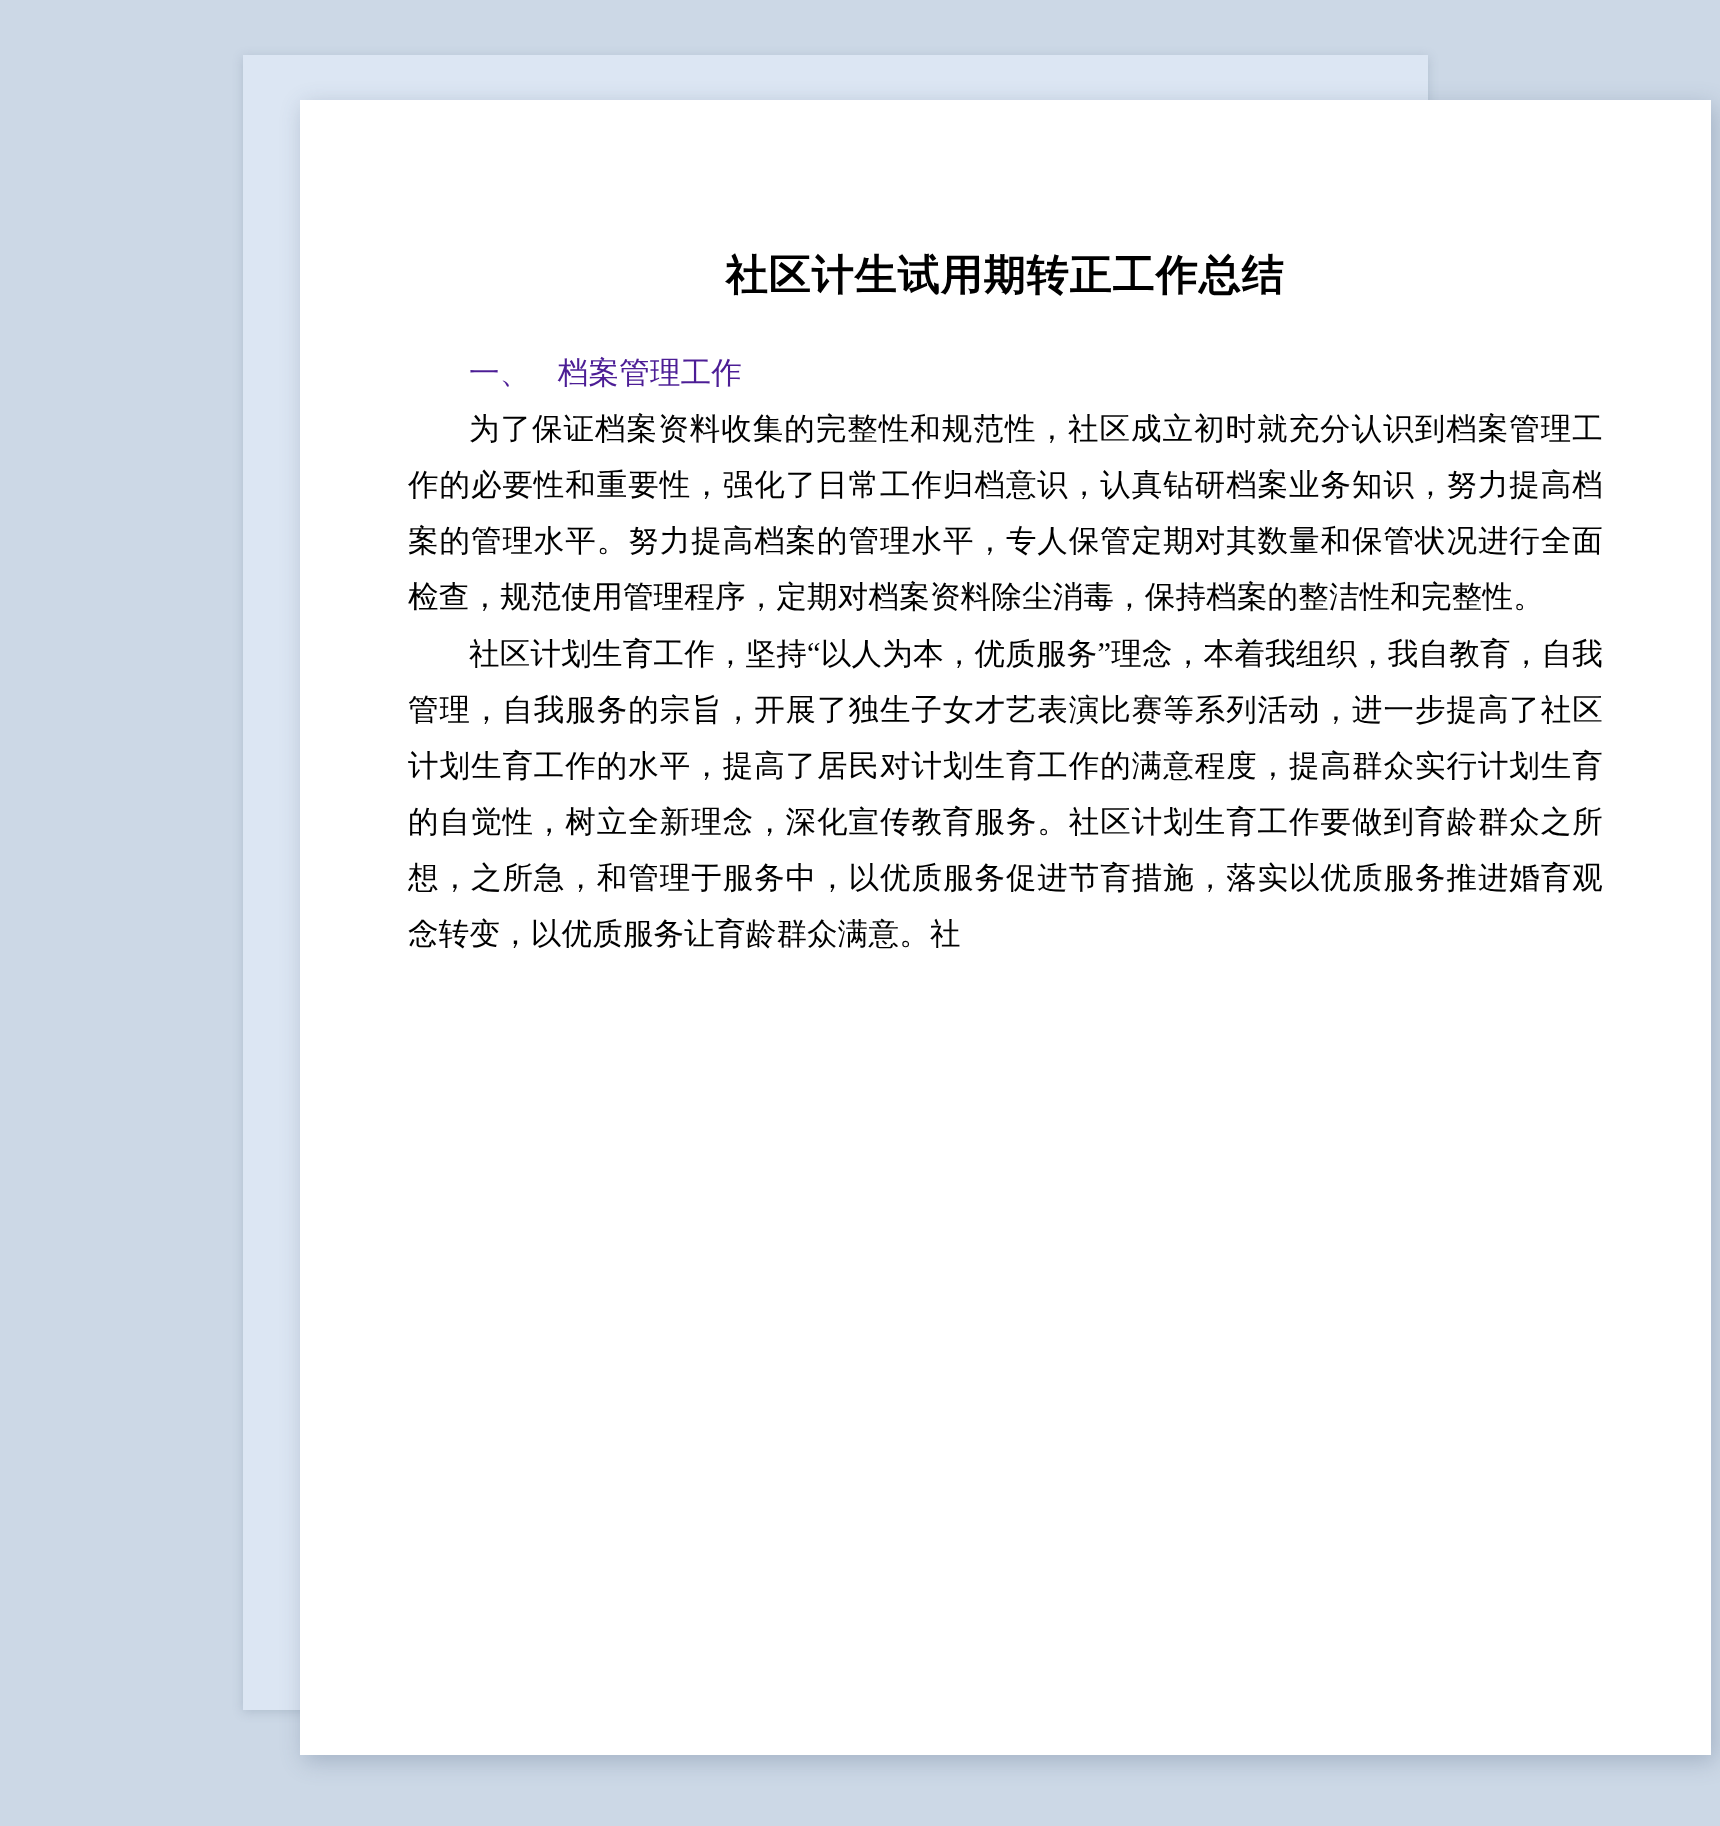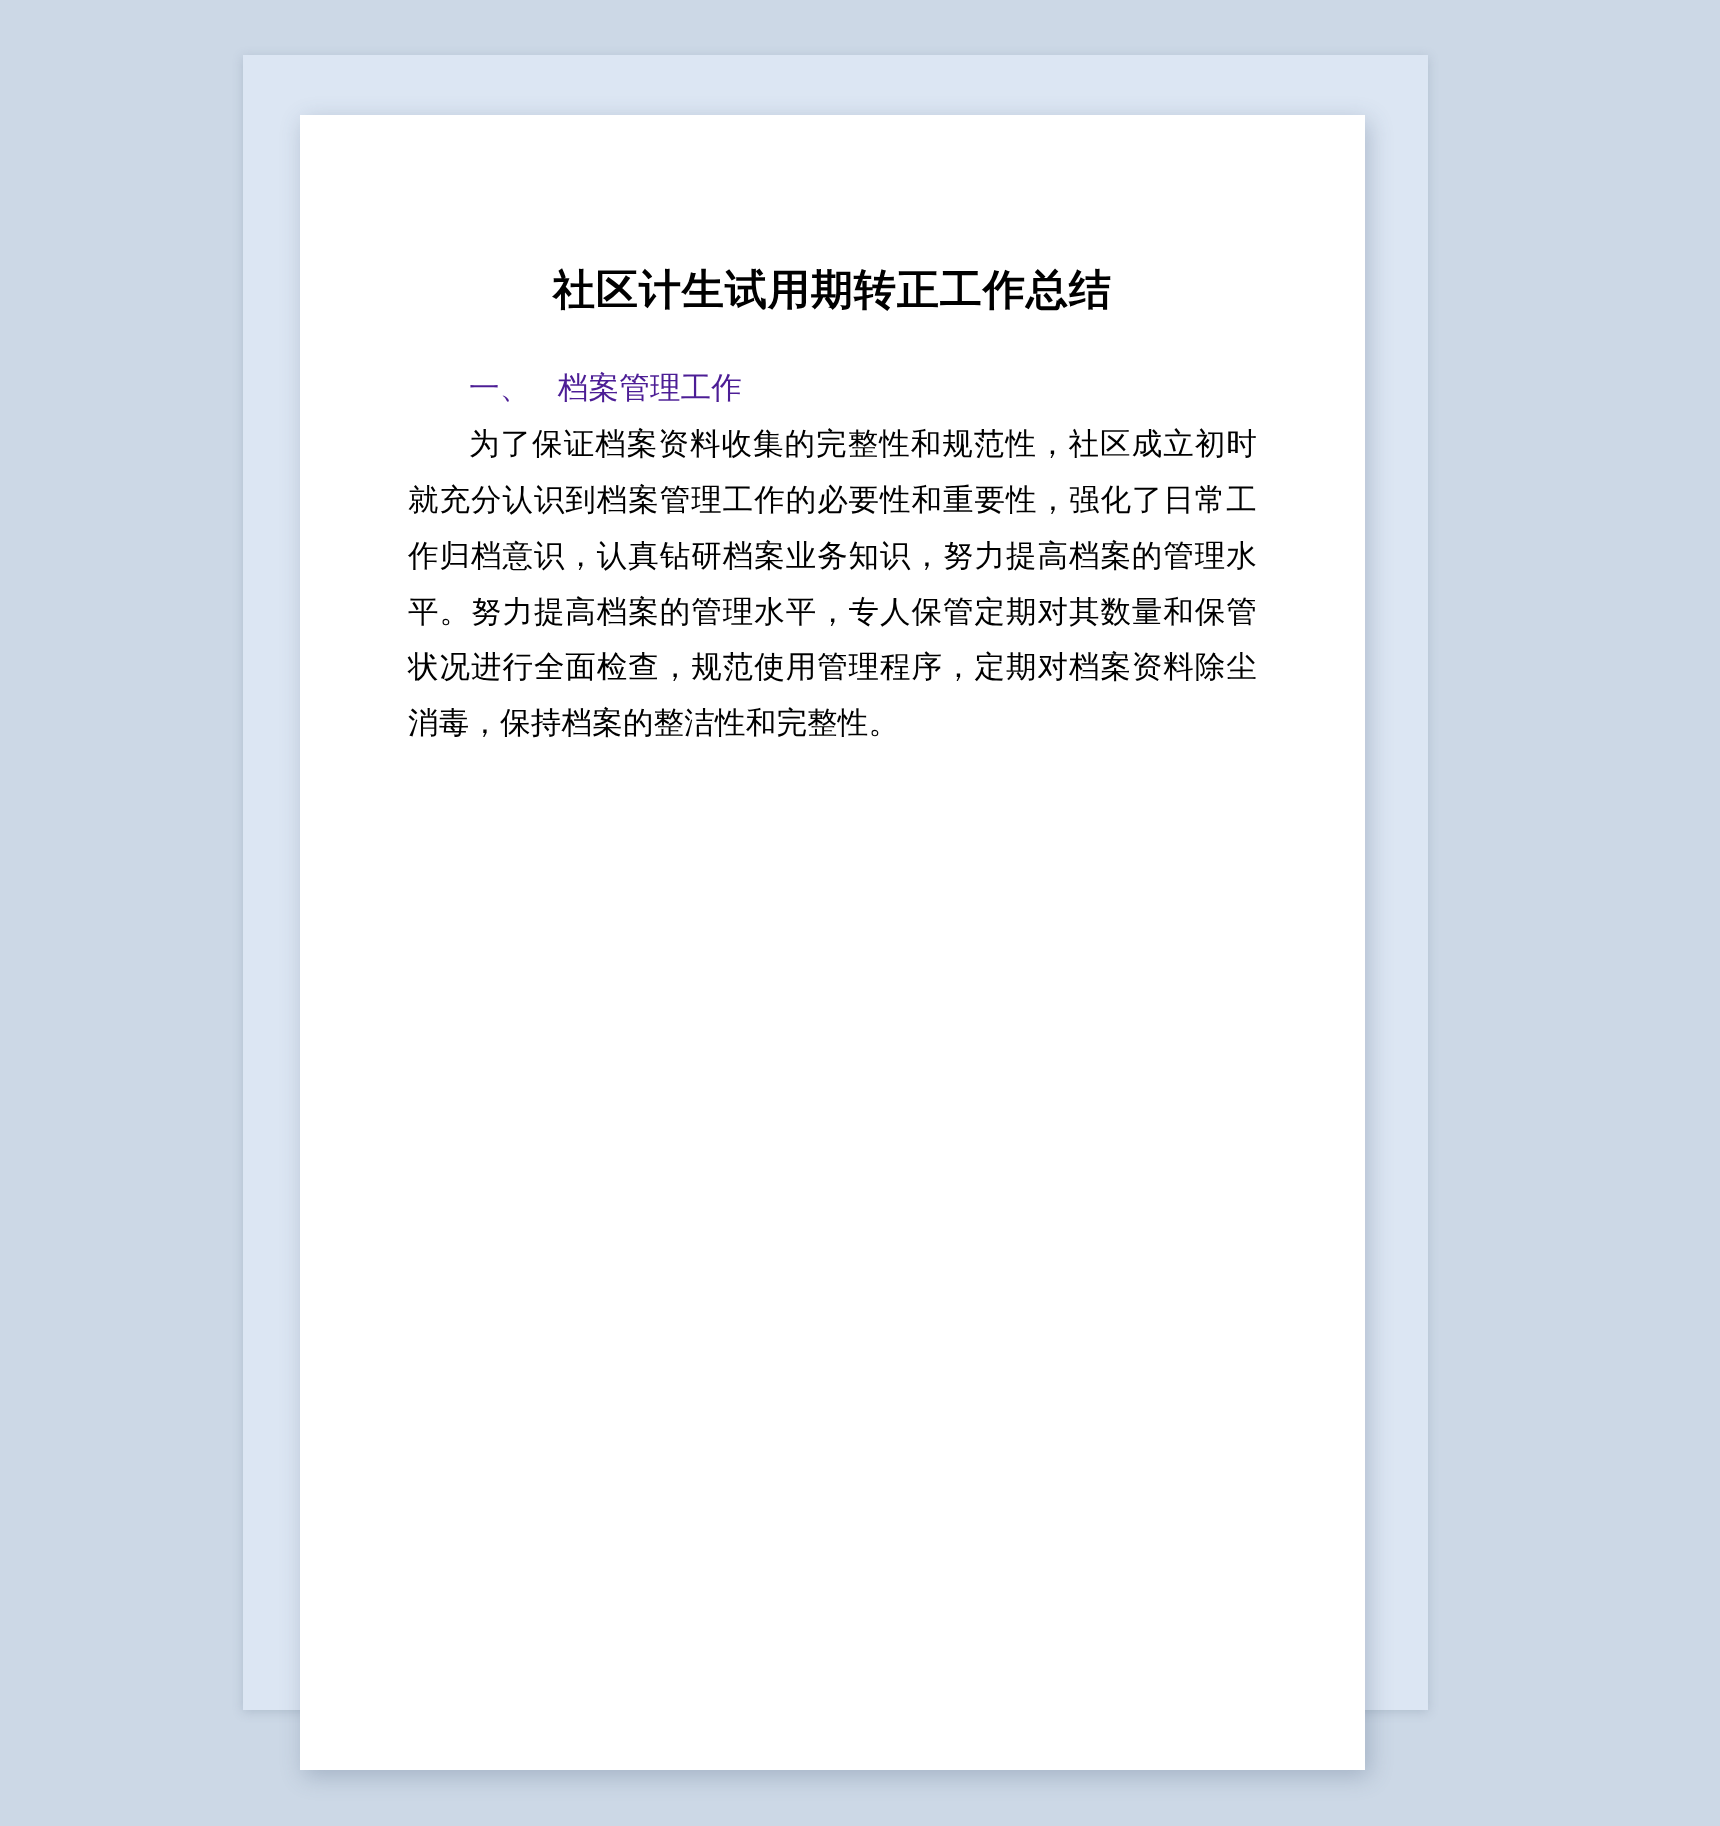--- a/index.html
+++ b/index.html
@@ -25,22 +25,22 @@
     top: 55px;
     width: 1185px;
     height: 1655px;
     background: #dce6f3;
     box-shadow: 0 2px 10px rgba(90, 110, 135, 0.25);
   }
   
   .page {
     position: absolute;
     left: 300px;
-    top: 115px;
-    width: 1065px;
+    top: 100px;
+    width: 1411px;
     height: 1655px;
     background: #ffffff;
     box-shadow: 4px 6px 22px rgba(70, 90, 120, 0.30);
     box-sizing: border-box;
     padding: 0;
   }
   .page-inner {
     padding: 150px 108px 0 108px;
   }
   .doc-title {
@@ -86,17 +86,18 @@
     <div class="page-inner">
 
       <h1 class="doc-title">社区计生试用期转正工作总结</h1>
 
 
       <p class="heading"><span class="hnum">一、</span><span>档案管理工作</span></p>
 
       <p class="para">为了保证档案资料收集的完整性和规范性，社区成立初时就充分认识到档案管理工作的必要性和重要性，强化了日常工作归档意识，认真钻研档案业务知识，努力提高档案的管理水平。努力提高档案的管理水平，专人保管定期对其数量和保管状况进行全面检查，规范使用管理程序，定期对档案资料除尘消毒，保持档案的整洁性和完整性。</p>
 
 
+      <p class="para">社区计划生育工作，坚持“以人为本，优质服务”理念，本着我组织，我自教育，自我管理，自我服务的宗旨，开展了独生子女才艺表演比赛等系列活动，进一步提高了社区计划生育工作的水平，提高了居民对计划生育工作的满意程度，提高群众实行计划生育的自觉性，树立全新理念，深化宣传教育服务。社区计划生育工作要做到育龄群众之所想，之所急，和管理于服务中，以优质服务促进节育措施，落实以优质服务推进婚育观念转变，以优质服务让育龄群众满意。社</p>
 
     </div>
   </div>
 
 </div>
 
 </body></html>

